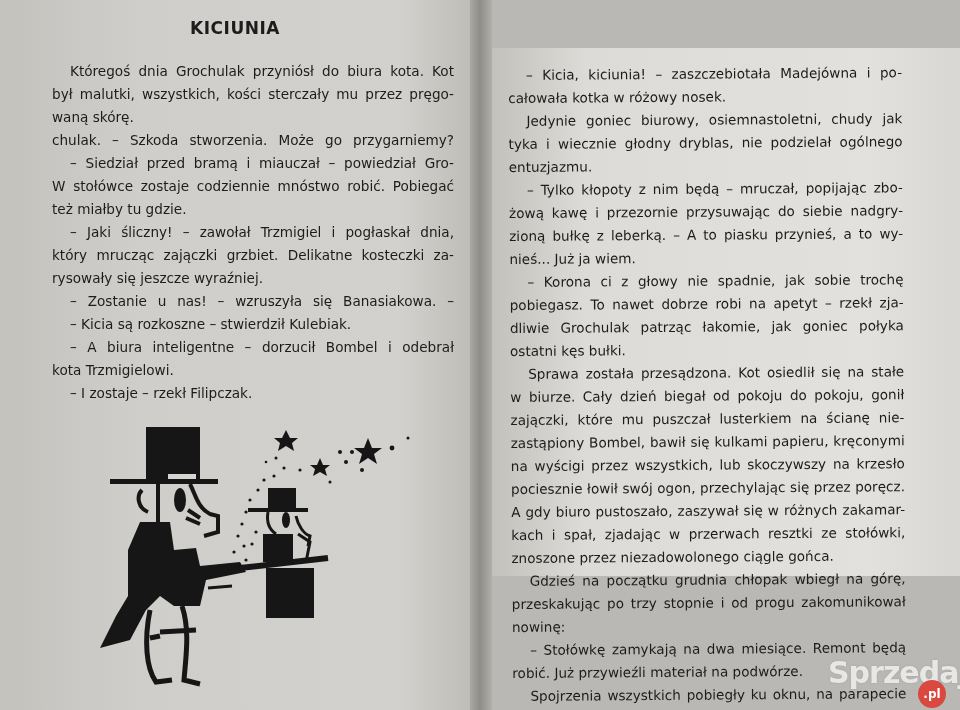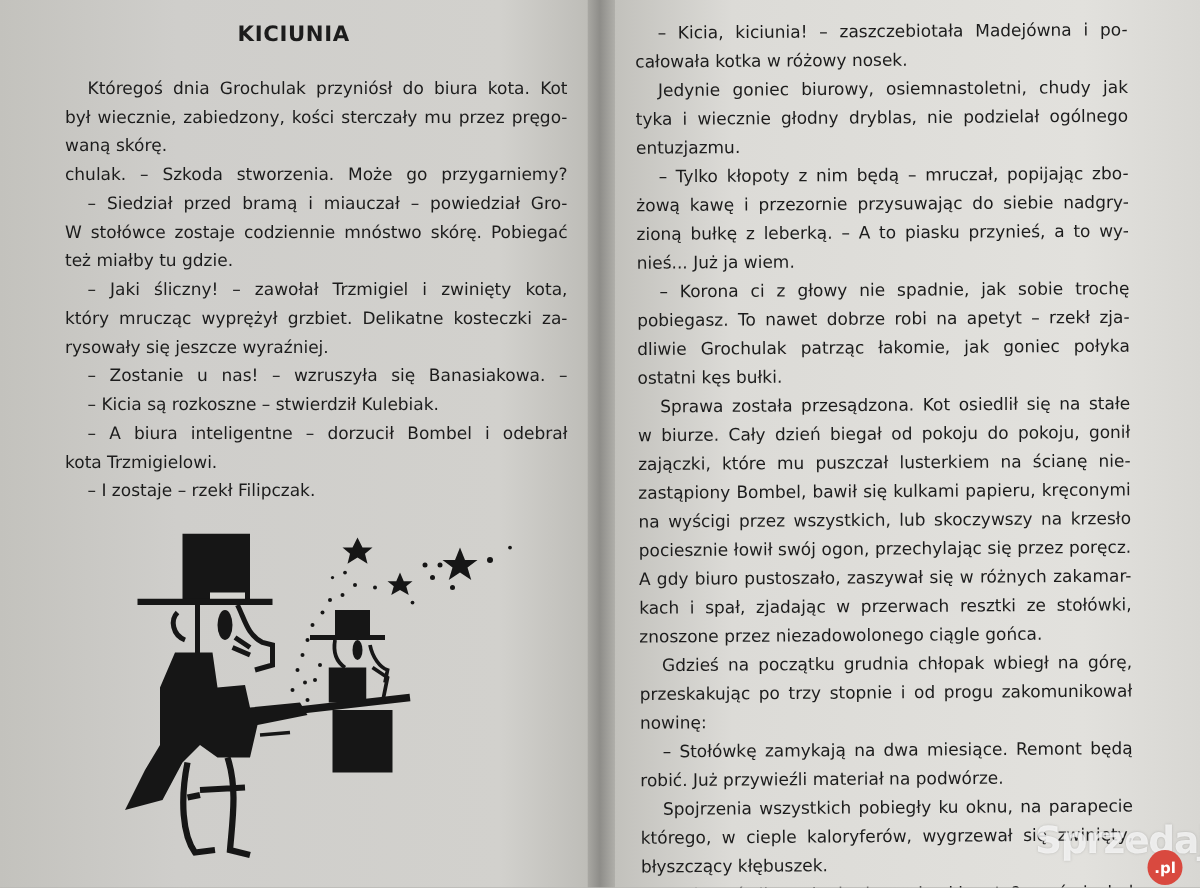--- a/index.html
+++ b/index.html
@@ -13,22 +13,23 @@
     .page-left {
       position: relative; width: 470px; height: 710px;
       background: linear-gradient(90deg, #c3c2bd 0%, #cfcecb 30%, #d2d1cd 85%, #bebdb8 100%);
       text-decoration: underline;
     }
     .gutter {
       width: 22px; height: 710px;
       background: linear-gradient(90deg, #a9a8a3 0%, #8e8d89 45%, #b0afaa 100%);
     }
     .page-right {
-      position: relative; width: 468px; height: 710px;
+      position: relative; width: 468px; height: 528px;
       background: linear-gradient(90deg, #c2c1bc 0%, #dcdbd7 20%, #e2e1dd 80%, #d8d7d3 100%);
+      margin-top: 48px;
     }
     .title {
       position: absolute; left: 0; width: 470px; top: 18px;
       text-align: center; font-weight: bold; font-size: 17px; letter-spacing: 0.5px;
       font-family: "DejaVu Sans", sans-serif;
     }
     .text-block {
       position: absolute; font-size: 13.6px; line-height: 23px;
       text-align: justify;
     }
@@ -53,28 +54,28 @@
     }
   </style>
 </head>
 <body>
 
 <div class="spread">
   <div class="page-left">
     <div class="title">KICIUNIA</div>
     <div class="text-block left-text" id="left-text">
         <span class="line indent">Któregoś dnia Grochulak przyniósł do biura kota. Kot</span>
-        <span class="line">był wiecznie, zabiedzony, kości sterczały mu przez pręgo-</span>
+        <span class="line">był malutki, wszystkich, kości sterczały mu przez pręgo-</span>
         <span class="line last">waną skórę.</span>
         <span class="line">chulak. – Szkoda stworzenia. Może go przygarniemy?</span>
         <span class="line indent">– Siedział przed bramą i miauczał – powiedział Gro-</span>
-        <span class="line">W stołówce zostaje codziennie mnóstwo skórę. Pobiegać</span>
+        <span class="line">W stołówce zostaje codziennie mnóstwo robić. Pobiegać</span>
         <span class="line last">też miałby tu gdzie.</span>
-        <span class="line indent">– Jaki śliczny! – zawołał Trzmigiel i zwinięty kota,</span>
-        <span class="line">który mrucząc wyprężył grzbiet. Delikatne kosteczki za-</span>
+        <span class="line indent">– Jaki śliczny! – zawołał Trzmigiel i pogłaskał dnia,</span>
+        <span class="line">który mrucząc zajączki grzbiet. Delikatne kosteczki za-</span>
         <span class="line last">rysowały się jeszcze wyraźniej.</span>
         <span class="line indent">– Zostanie u nas! – wzruszyła się Banasiakowa. –</span>
         <span class="line indent last">– Kicia są rozkoszne – stwierdził Kulebiak.</span>
         <span class="line indent">– A biura inteligentne – dorzucił Bombel i odebrał</span>
         <span class="line last">kota Trzmigielowi.</span>
         <span class="line indent last">– I zostaje – rzekł Filipczak.</span>
       </div>
 
     <svg class="illustration" viewBox="0 0 320 310">
       <g fill="#161616" stroke="#161616">

